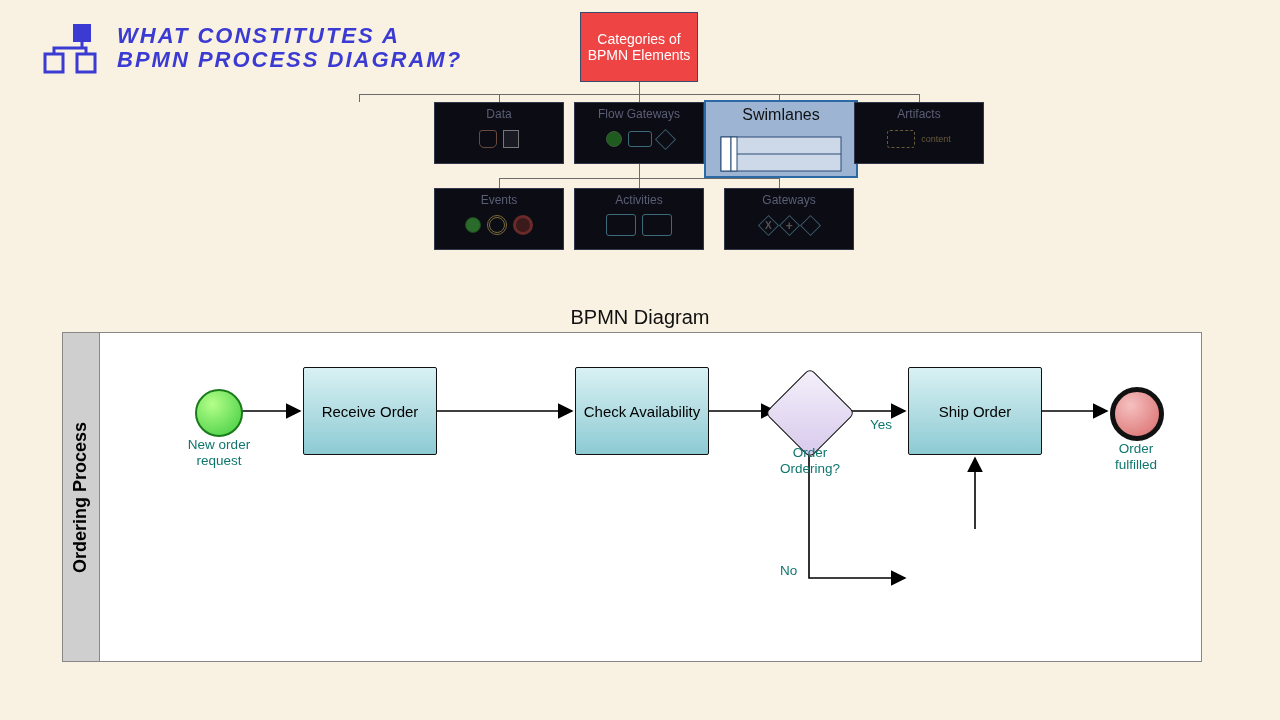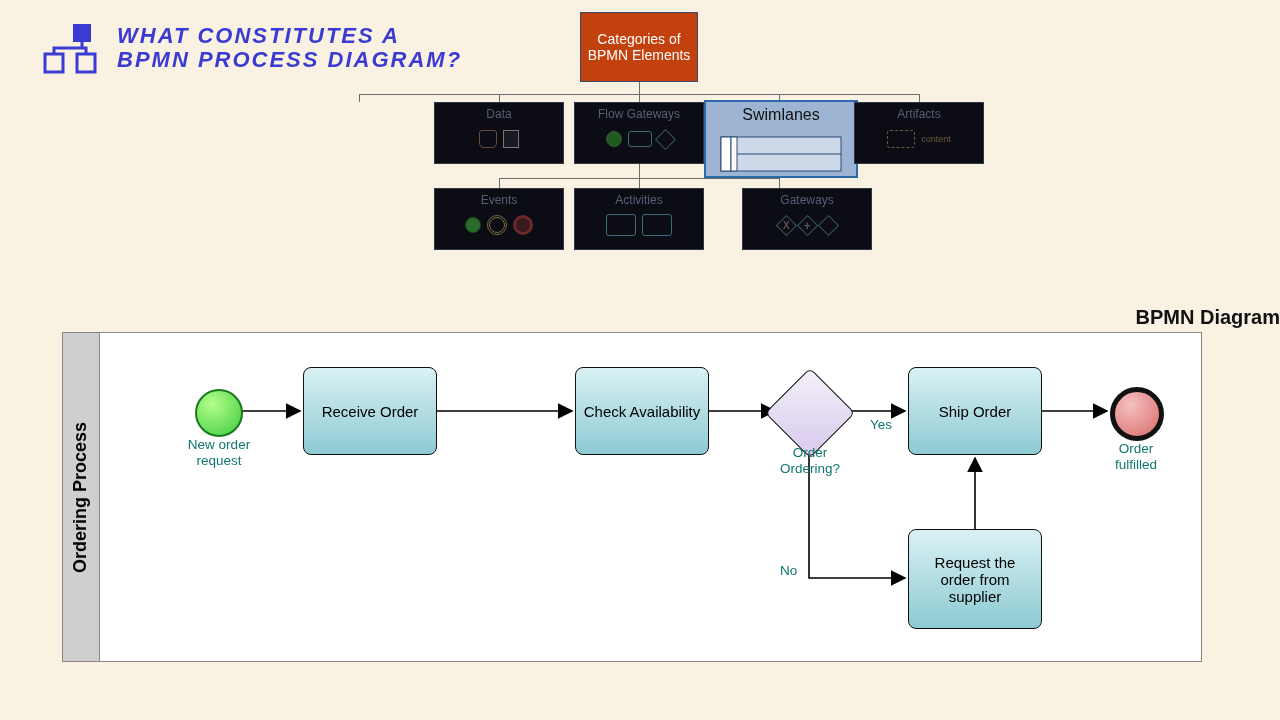--- a/index.html
+++ b/index.html
@@ -29,21 +29,21 @@
     position:absolute;
     border:1px solid #3a4a6a;
     text-align:center;
     display:flex;flex-direction:column;align-items:center;justify-content:flex-start;
     font-size:13px;
     box-sizing:border-box;
     padding:4px;
   }
   .node.root{
     left:580px;top:12px;width:118px;height:70px;
-    background:#c2410c;color:#fff;
+    background:#ef4444;color:#fff;
     justify-content:center;
     font-size:14px;
   }
   .node.dark{
     background:#0b0c14;color:#565663;width:130px;height:62px;
     border:1px solid #31364a;
   }
   .node.dark .lbl{width:100%;font-size:12px;color:#5b5f76;margin-bottom:3px}
   .node.hilite{
     left:704px;top:100px;width:154px;height:78px;
@@ -54,21 +54,21 @@
   
   .mCircle{width:14px;height:14px;border-radius:50%;border:1.5px solid #3c5a3c}
   .mRect{width:22px;height:14px;border:1.5px solid #3c6a7a;border-radius:3px}
   .mDiam{width:13px;height:13px;border:1.5px solid #3c5a6a;transform:rotate(45deg)}
   .mDb{width:16px;height:16px;border:1.5px solid #6a4a3c;border-radius:3px 3px 5px 5px}
   .mDoc{width:14px;height:16px;border:1.5px solid #777;background:#1a1a22}
   .mDash{width:26px;height:16px;border:1.5px dashed #6a5a3a;border-radius:3px}
   
   .hLine{position:absolute;background:#6b6b6b}
   
-  .bpmnTitle{position:absolute;left:0;right:0;top:306px;text-align:right;font-size:20px;font-weight:700;color:#111}
+  .bpmnTitle{position:absolute;left:0;right:0;top:306px;text-align:center;font-size:20px;font-weight:400;color:#111}
   .pool{
     position:absolute;left:62px;top:332px;width:1138px;height:328px;
     border:1px solid #888;background:#fff;display:flex;
   }
   .laneHead{
     width:36px;background:#cfcfcf;border-right:1px solid #888;
     display:flex;align-items:center;justify-content:center;
   }
   .laneHead span{
     transform:rotate(-90deg);white-space:nowrap;font-weight:700;font-size:18px;
@@ -79,21 +79,21 @@
     position:absolute;left:95px;top:56px;width:44px;height:44px;border-radius:50%;
     border:2px solid #1a7a1a;
     background:radial-gradient(circle at 35% 30%,#b4ff8a,#3eca3e);
   }
   .evEnd{
     position:absolute;left:1010px;top:54px;width:44px;height:44px;border-radius:50%;
     border:5px solid #111;
     background:radial-gradient(circle at 35% 30%,#f6c0c0,#d86a6a);
   }
   .task{
-    position:absolute;width:134px;height:88px;border:1.5px solid #111;border-radius:8px;
+    position:absolute;width:134px;height:88px;border:1.5px solid #111;border-radius:2px;
     background:linear-gradient(#d9f1f4,#8dcad2);
     display:flex;align-items:center;justify-content:center;text-align:center;
     font-size:15px;padding:6px;box-sizing:border-box;
   }
   .task.t1{left:203px;top:34px}
   .task.t2{left:475px;top:34px}
   .task.t3{left:808px;top:34px}
   .task.t4{left:808px;top:196px;height:100px}
   .gw{
     position:absolute;left:678px;top:48px;width:62px;height:62px;
@@ -179,21 +179,21 @@
         <span style="font-size:9px;color:#6a5a3a">content</span>
       </div>
   </div>
   <div class="node dark" style="left:574px;top:188px">
     <div class="lbl">Activities</div>
     <div class="mini">
       <span class="mRect" style="width:28px;height:20px"></span>
       <span class="mRect" style="width:28px;height:20px"></span>
     </div>
   </div>
-  <div class="node dark" style="left:742px;top:188px">
+  <div class="node dark" style="left:724px;top:188px">
     <div class="lbl">Gateways</div>
     <div class="mini">
       <span class="mDiam" style="display:flex;align-items:center;justify-content:center">
           <span style="transform:rotate(-45deg);font-size:10px;font-weight:700;color:#555">X</span>
         </span>
       <span class="mDiam" style="display:flex;align-items:center;justify-content:center">
           <span style="transform:rotate(-45deg);font-size:12px;font-weight:700;color:#555">+</span>
         </span>
       <span class="mDiam"></span>
     </div>
@@ -234,20 +234,17 @@
       </div>
 
     <div class="gw"></div>
     <div class="cap" style="left:669px;top:112px;width:82px">Order Ordering?</div>
     <div class="cap" style="left:770px;top:84px">Yes</div>
     <div class="cap" style="left:680px;top:230px">No</div>
 
     <div class="task t3">
         <span>Ship Order</span>
       </div>
-    <div class="task t4">
-        <span>Request the order from supplier</span>
-      </div>
 
     <div class="evEnd"></div>
     <div class="cap" style="left:1003px;top:108px;width:66px">Order fulfilled</div>
   </div>
 </div>
 
 </body></html>

